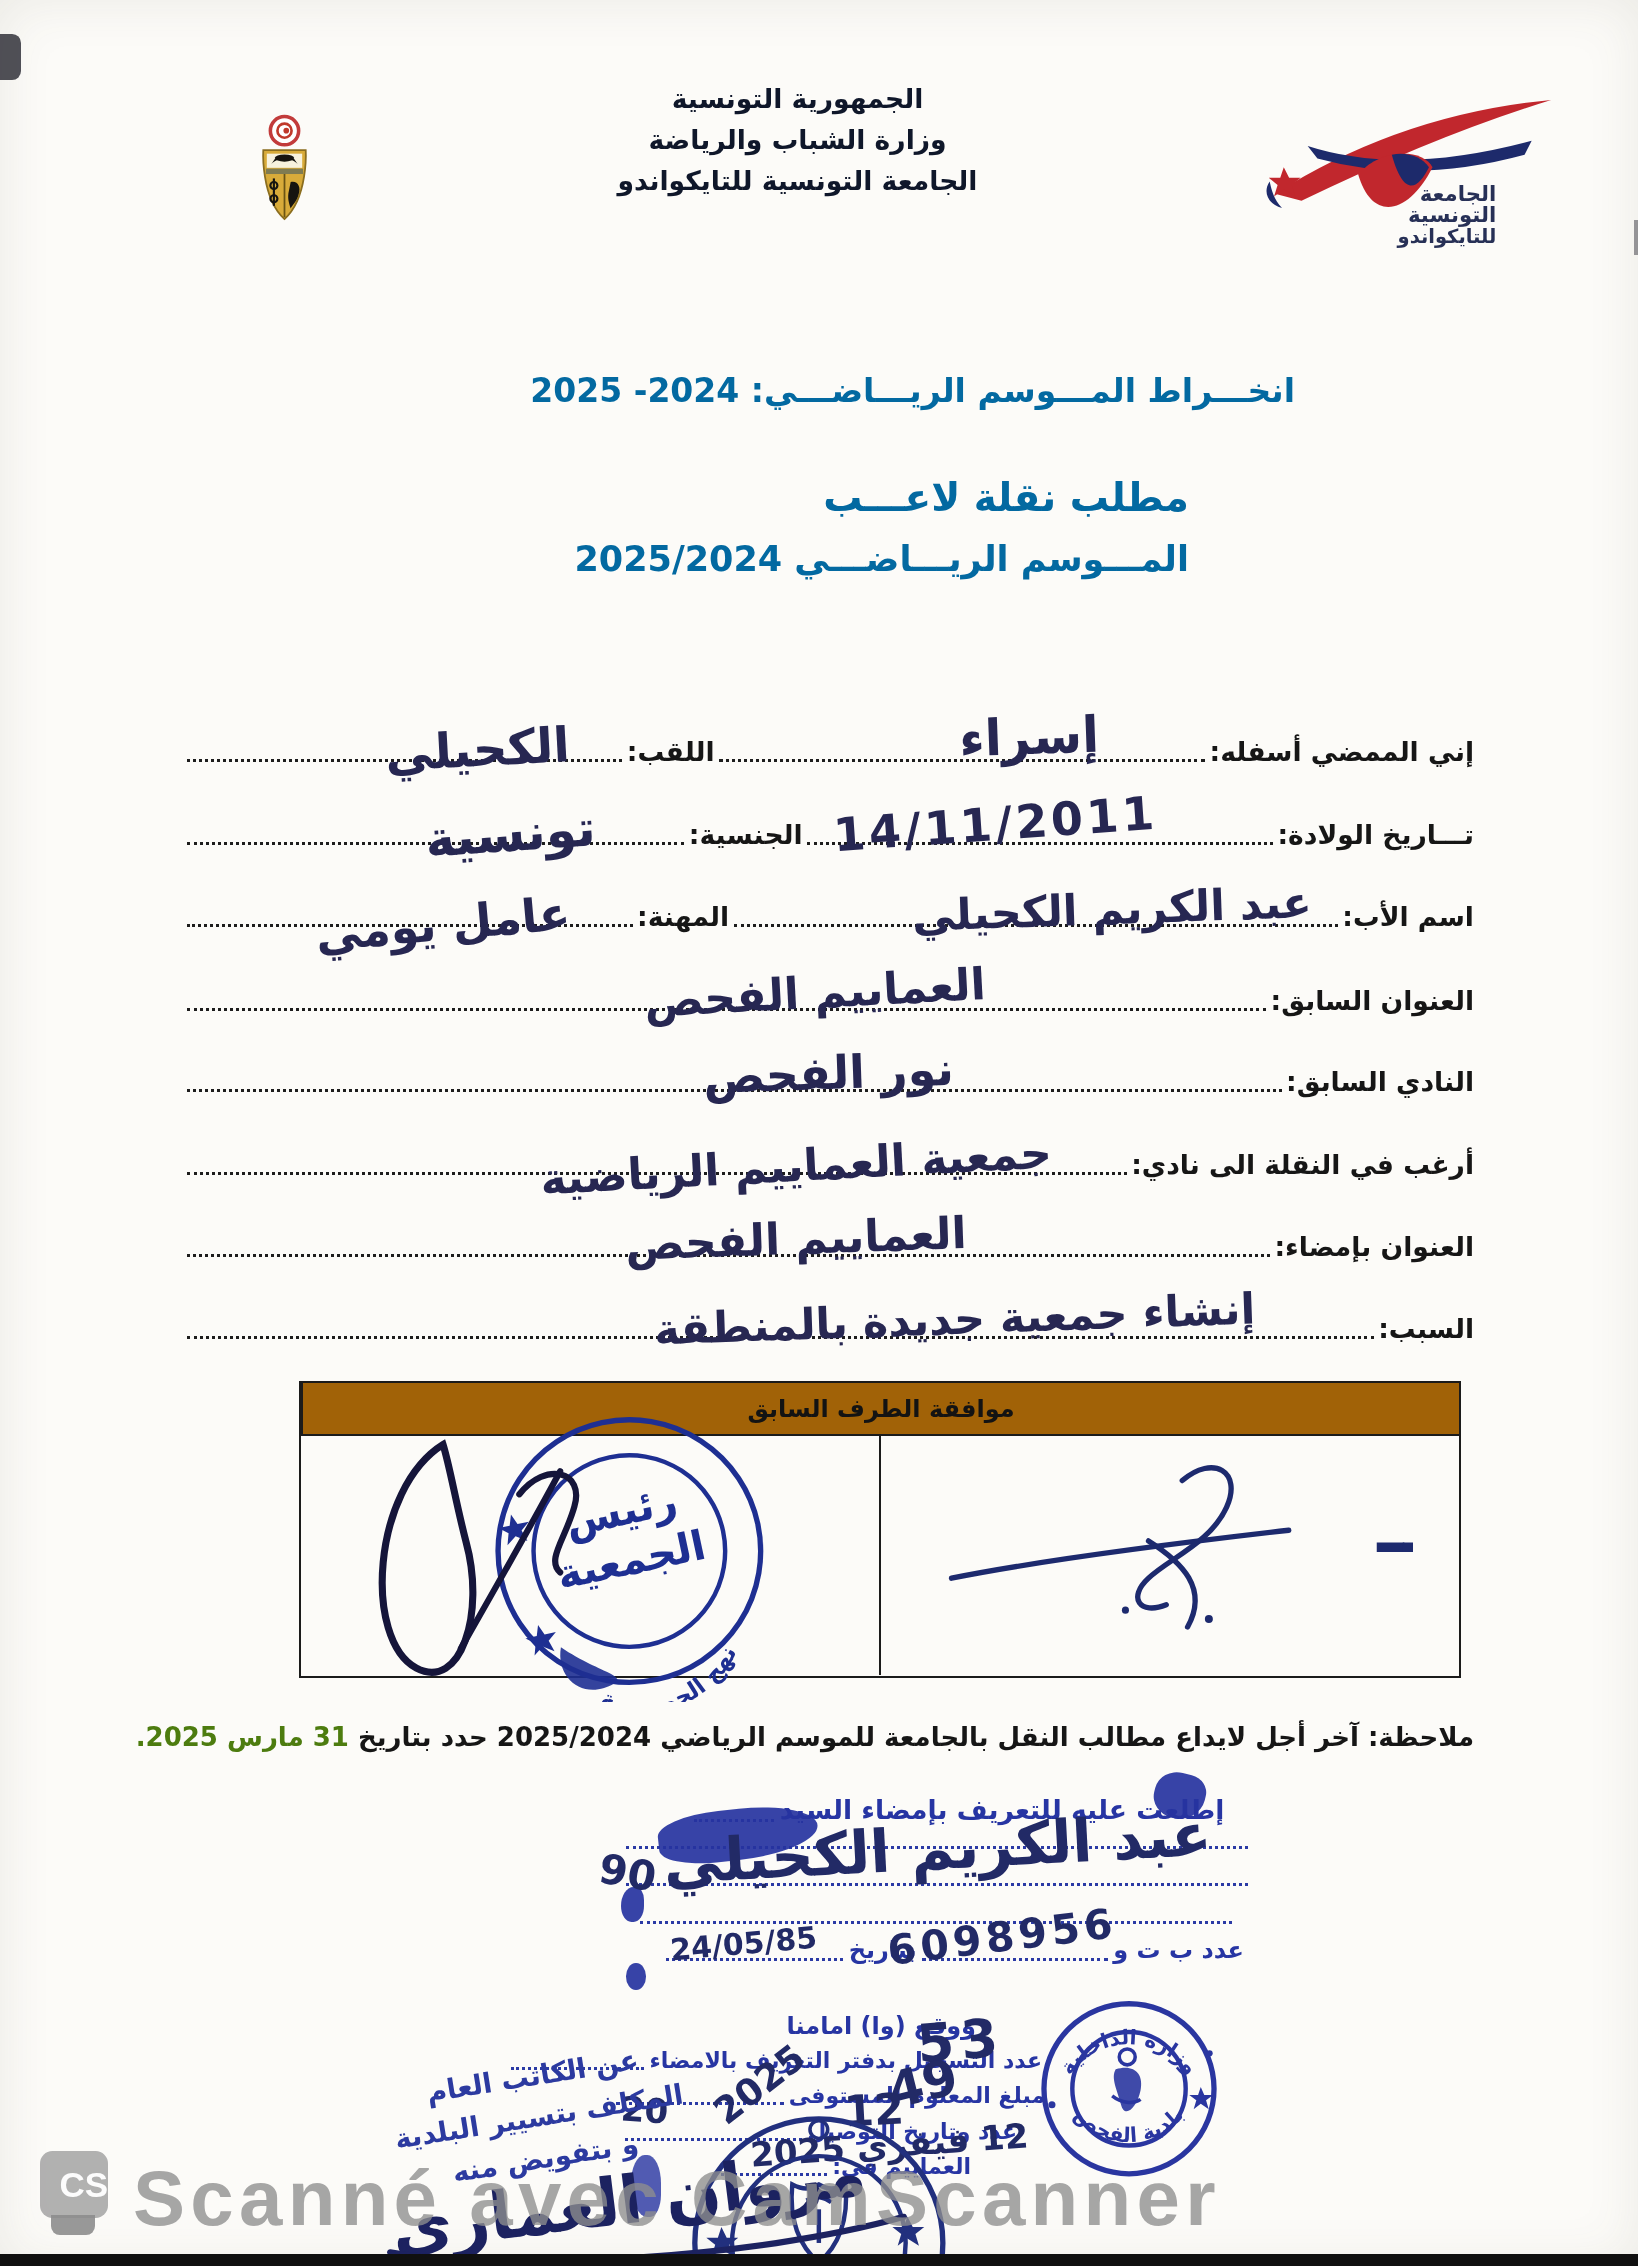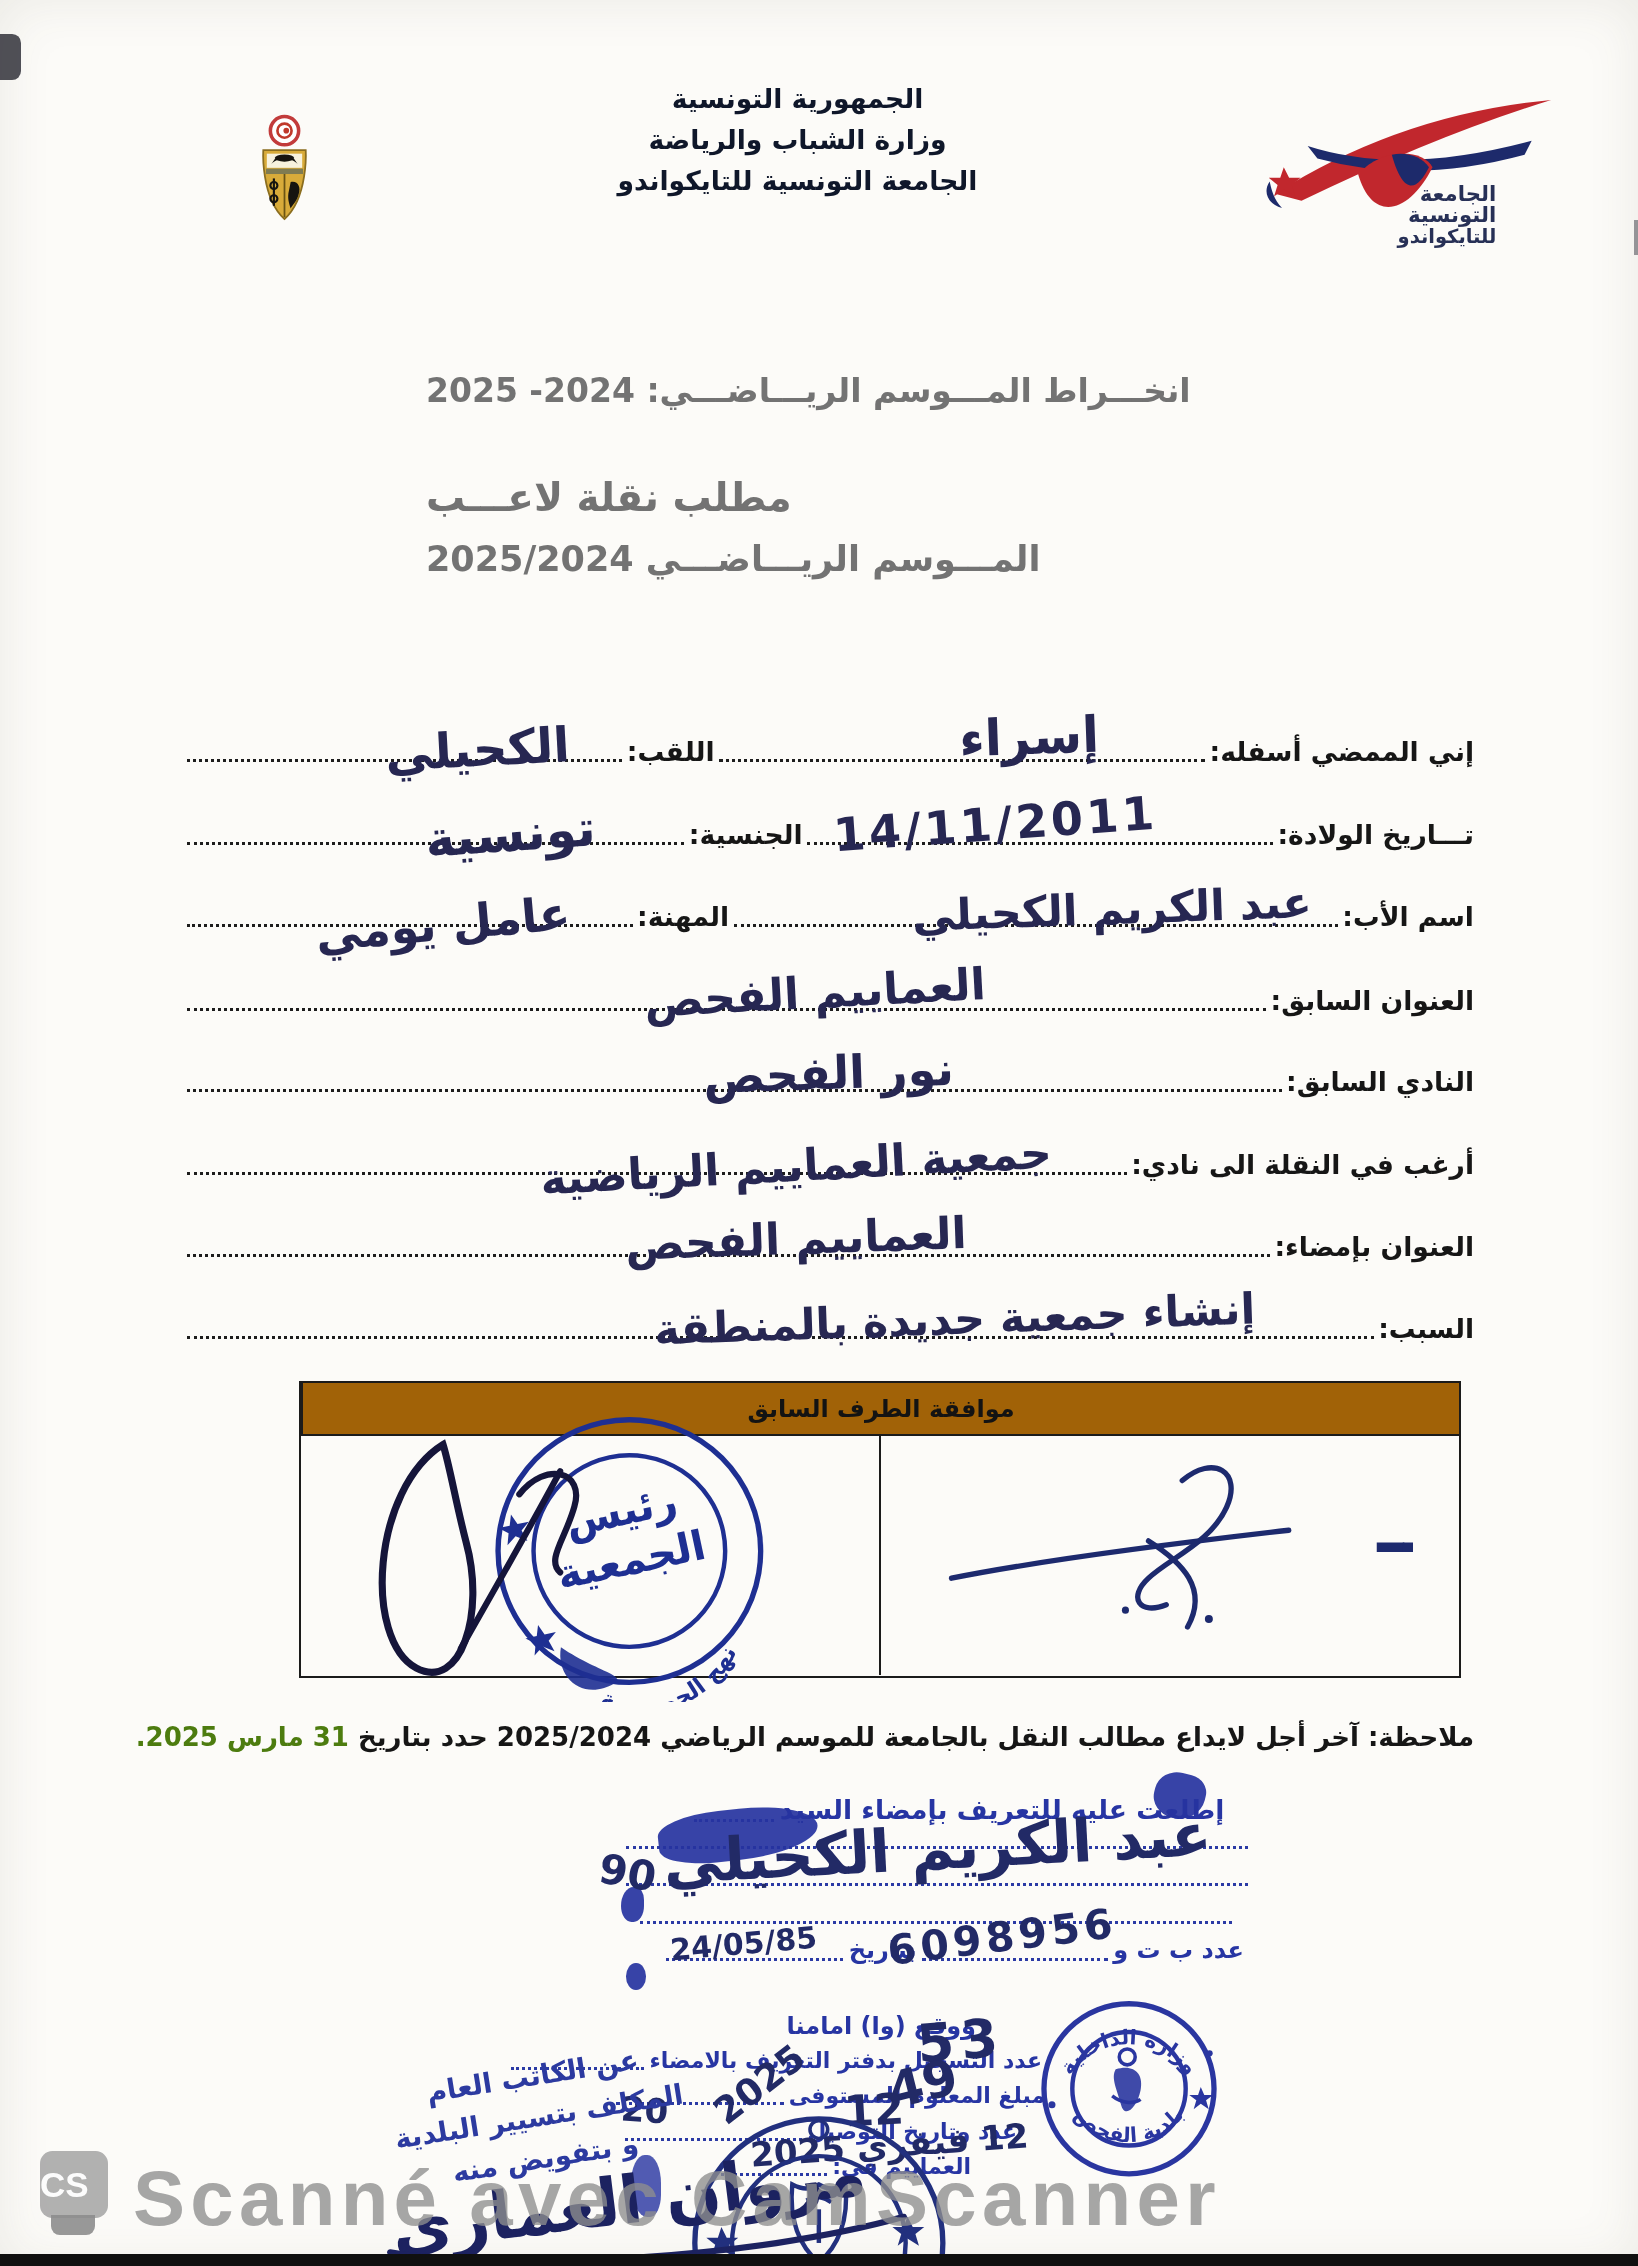--- a/index.html
+++ b/index.html
@@ -7,21 +7,21 @@
     width:1639px;height:2266px;position:relative;overflow:hidden;
     background:#f1efe9;
     font-family:"DejaVu Sans", sans-serif;
   }
   .paper{position:absolute;inset:0;background:#fcfbf8;}
   .paper::after{content:"";position:absolute;inset:0;box-shadow:inset 0 0 53px rgba(80,75,60,.10);pointer-events:none;}
   .abs{position:absolute;}
   .rtl{direction:rtl;unicode-bidi:isolate;}
   .red{color:#ae2227;}
   .hdr-red{color:#0f172a;font-weight:bold;text-align:center;font-size:26.6px;line-height:1.55;}
-  .title{color:#737373;font-weight:bold;text-align:left;white-space:nowrap;}
+  .title{color:#0369a1;font-weight:bold;text-align:right;white-space:nowrap;}
   .frow{position:absolute;display:flex;direction:rtl;align-items:flex-end;left:183px;right:165px;height:41px;}
   .flabel{font-weight:bold;font-size:26.6px;line-height:1.05;white-space:nowrap;color:#161616;}
   .dots{flex:1;border-bottom:3.5px dotted #1d1d1d;height:5.3px;position:relative;margin:0 4.4px 4.4px 4.4px;}
   .hw{position:absolute;direction:rtl;white-space:nowrap;color:#272752;font-weight:bold;line-height:1;}
   .tbl{position:absolute;left:299px;top:1381px;width:1158px;height:293px;border:2.7px solid #1b1b1b;}
   .tbl .hrow{display:flex;direction:rtl;height:51px;border-bottom:2.7px solid #1b1b1b;}
   .tbl .hcell{flex:1;display:flex;align-items:center;justify-content:center;font-weight:bold;font-size:24px;color:#131313;background:#a16207;}
   .tbl .hcell:first-child{border-left:2.7px solid #1b1b1b;}
   .tbl .brow{display:flex;direction:rtl;height:239px;}
   .tbl .bcell{flex:1;position:relative;}
@@ -289,20 +289,20 @@
 <div class="abs rtl" style="left:353px;top:2055px;width:372px;text-align:center;color:#2c3aa0;font-weight:bold;font-size:27.5px;line-height:1.5;transform:rotate(-9deg);">
   <div>عن الكاتب العام</div>
   <div>المكلف بتسيير البلدية</div>
   <div>و بتفويض منه</div>
 </div>
 <div class="abs rtl" style="left:390px;top:2162px;font-size:66px;font-weight:bold;color:#1c2260;white-space:nowrap;transform:rotate(-7deg);">مروان العماري</div>
 <svg class="abs" style="left:381px;top:2208px;" width="532" height="62" viewBox="0 0 600 70">
   <path d="M10,50 C140,72 420,58 590,10" stroke="#1c2260" stroke-width="7" fill="none" stroke-linecap="round"></path>
 </svg>
 
-<div class="wm" style="left:40px;top:2151px;width:68px;height:67px;background:#a9a9a9;border-radius:12.4px;display:flex;align-items:center;justify-content:flex-start;color:#fdfdfd;font-size:35px;opacity:.9;">
+<div class="wm" style="left:40px;top:2151px;width:68px;height:67px;background:#a9a9a9;border-radius:12.4px;display:flex;align-items:center;justify-content:flex-end;color:#fdfdfd;font-size:35px;opacity:.9;">
   <span>CS</span>
 </div>
 <div class="wm" style="left:51px;top:2215px;width:44px;height:19.5px;background:#8d8d8d;border-radius:0 0 8.9px 8.9px;opacity:.9;"></div>
 <div class="wm" style="left:133px;top:2153px;font-size:78px;letter-spacing:5.3px;white-space:nowrap;">Scanné avec CamScanner</div>
 
 <div class="abs" style="left:0;top:2254px;width:1639px;height:12.4px;background:#101010;"></div>
 
 
 </body></html>

